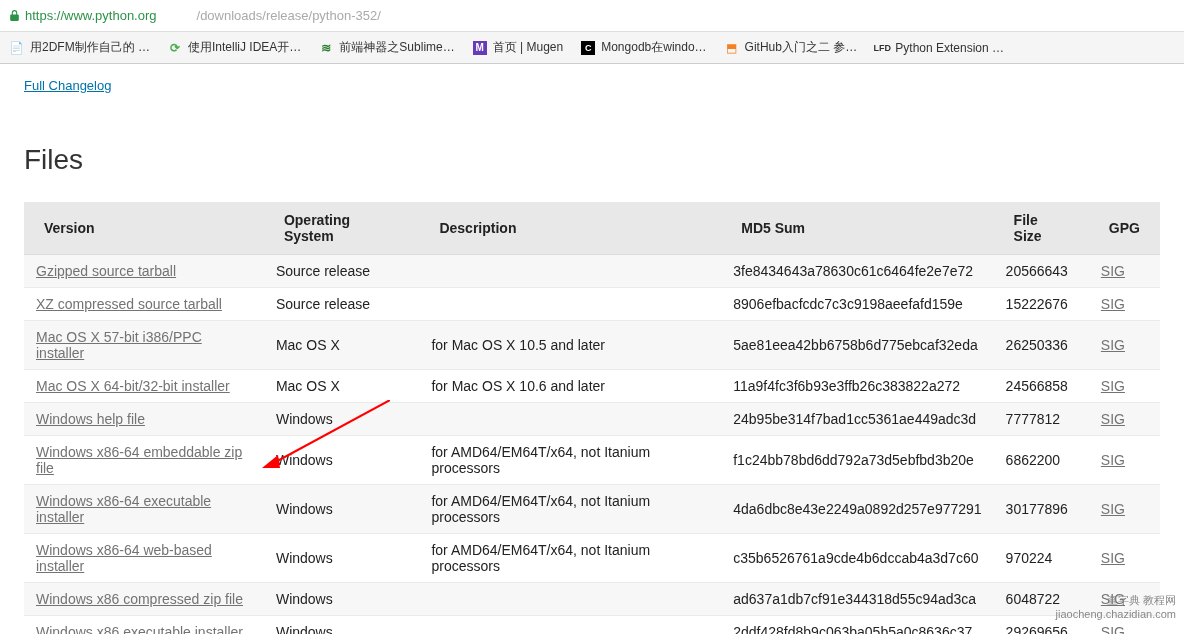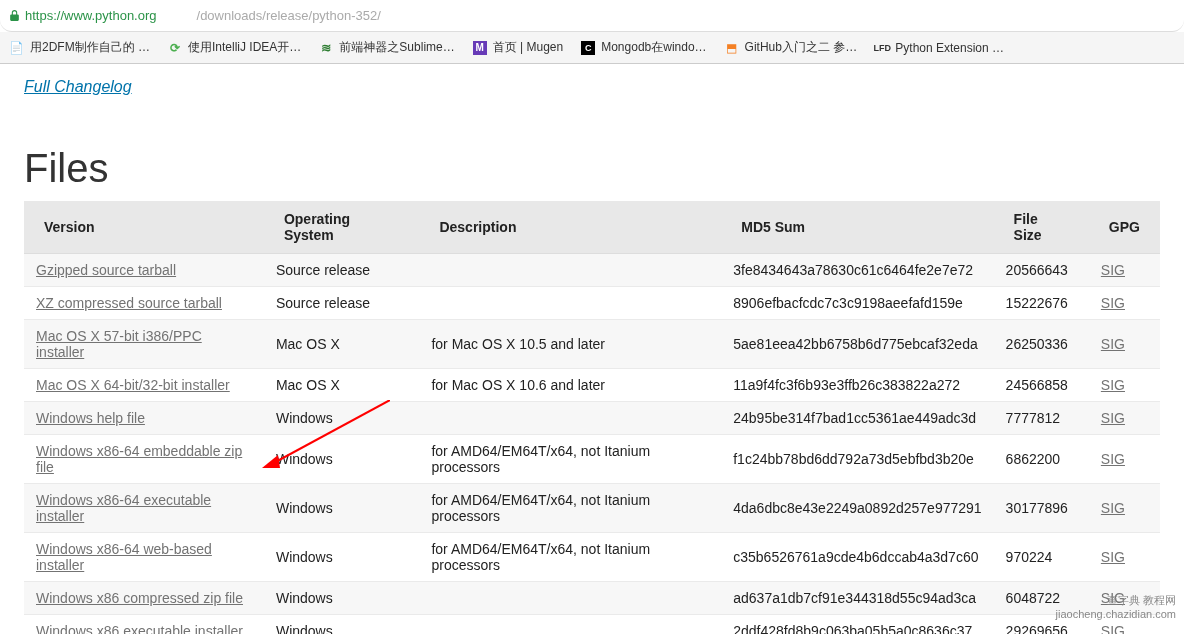--- a/index.html
+++ b/index.html
@@ -1,38 +1,38 @@
 <!DOCTYPE html>
 <html><head>
   <meta charset="utf-8">
   <style>
     * { box-sizing: border-box; }
     body { margin: 0; padding: 0; font-family: "Segoe UI", Arial, sans-serif; background: #fff; color: #222; }
     
     
-    .address-bar { background: #fff; border-bottom: 1px solid #ddd; padding: 4px 8px; display: flex; align-items: center; height: 32px; border-radius: 12px; }
+    .address-bar { background: #fff; border-bottom: 1px solid #ddd; padding: 4px 8px; display: flex; align-items: center; height: 32px; }
     .lock-icon { color: #2b9348; font-size: 13px; margin-right: 4px; display: inline-flex; }
     .url-part { font-size: 13px; }
     .url-secure { color: #2b9348; }
     .url-rest { color: #aaa; margin-left: 40px; }
     
     .bookmarks-bar { background: #f5f5f5; border-bottom: 1px solid #ccc; padding: 6px 10px; display: flex; align-items: center; gap: 18px; height: 32px; }
     .bookmark { display: flex; align-items: center; gap: 6px; font-size: 12px; color: #333; cursor: pointer; }
     .bookmark-icon { width: 14px; height: 14px; display: inline-flex; align-items: center; justify-content: center; font-size: 12px; }
     .b-ir { color: #4caf50; font-weight: bold; }
     .b-sub { color: #2e7d32; font-weight: bold; }
     .b-mugen{ background: #673ab7; color:#fff; font-weight:bold; font-size:10px; padding:1px 2px; }
     .b-mongo{ width:14px;height:14px;background:#000;color:#fff;display:flex;align-items:center;justify-content:center;font-size:9px;font-weight:bold;}
     .b-gh{ color:#f48024; }
     .b-lfd{ font-size:9px; font-weight:bold;text-align:right; }
     
     
     .content { padding: 0 24px 40px; }
-    .changelog-link { color: #0073aa; text-decoration: underline; font-size: 16px; margin-top: 14px; display: inline-block; font-style: italic; }
-    h1.files { font-size: 40px; font-weight: 400; color: #333; margin-top: 50px; margin-bottom: 10px; }
+    .changelog-link { color: #0073aa; text-decoration: underline; font-size: 13px; margin-top: 14px; display: inline-block; }
+    h1.files { font-size: 28px; font-weight: 400; color: #333; margin-top: 50px; margin-bottom: 26px; }
     
     table.files-table { width: 100%; border-collapse: collapse; }
     .files-table th { background: #e8e8e8; text-align: left; padding: 10px 20px; font-weight: bold; font-size: 14px; border-bottom: 1px solid #ddd; }
     .files-table td { padding: 8px 12px; font-size: 14px; border-bottom: 1px solid #eaeaea; }
     .files-table tbody tr:nth-child(odd){ background:#f7f7f7; }
     .files-table a { color: #737373; }
     
     
     .arrow {
       position: absolute; pointer-events: none; z-index: 5;

